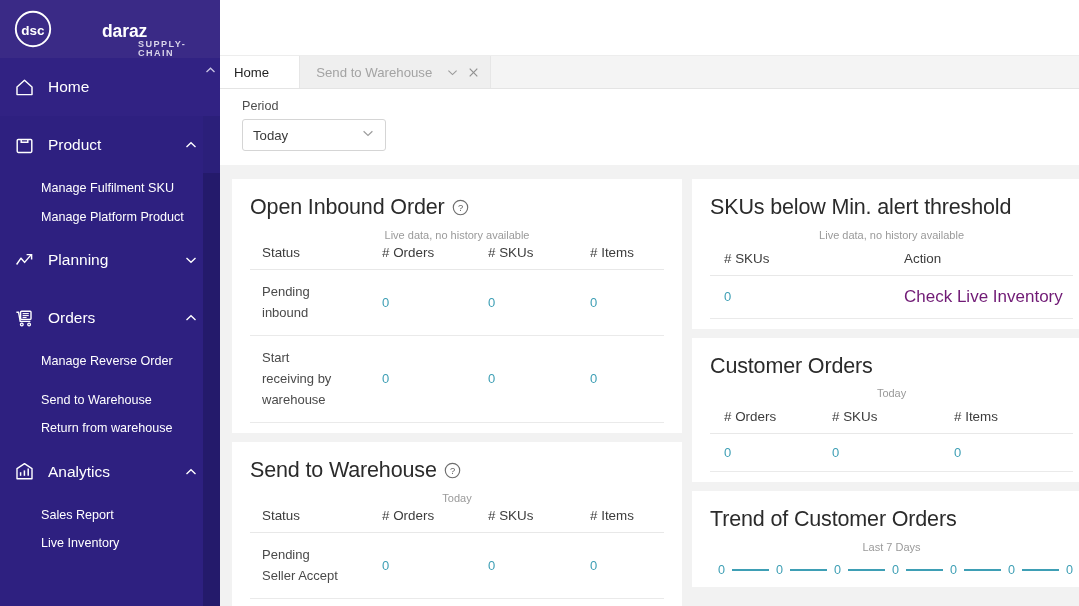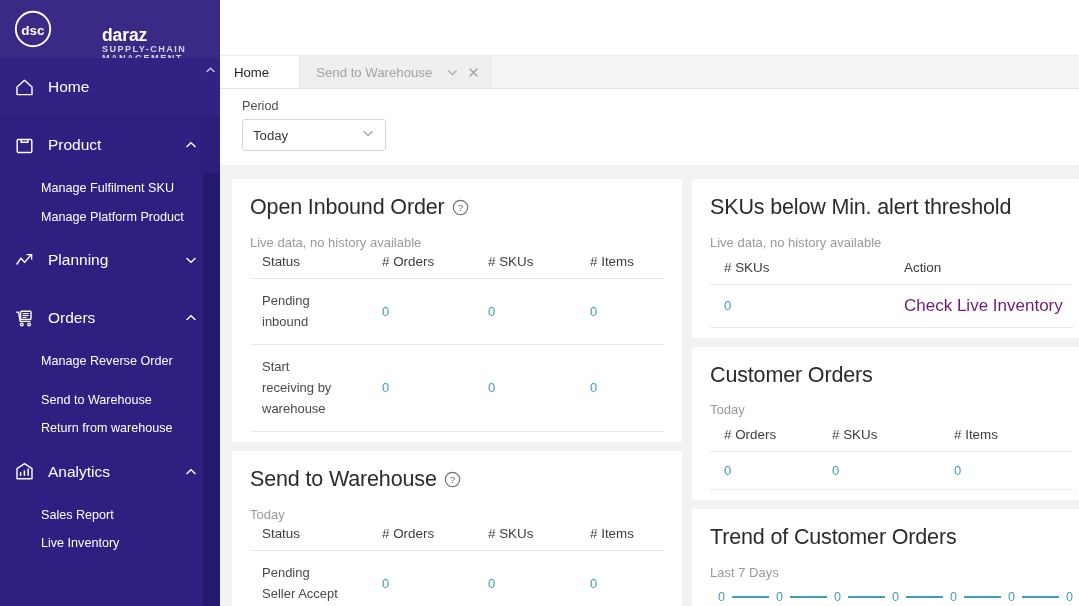--- a/index.html
+++ b/index.html
@@ -35,21 +35,21 @@
   .brand-text { margin-left: 4px; line-height: 1.04; }
   .brand-name {
     color: #ffffff; font-size: 17.5px; font-weight: 700;
     letter-spacing: -0.1px;
     margin-top: 32px;
   }
   .brand-sub1, .brand-sub2 {
     color: #d8d4ea; font-size: 9.1px; font-weight: 600;
     letter-spacing: 1.45px;
   }
-  .brand-sub1 { margin-top: 0px; }
+  .brand-sub1 { margin-top: 0px; margin-left: 36px; }
 
   .side-scroll-shade {
     position: absolute; top: 58px; right: 0;
     width: 17px; height: 548px;
     background: #241a6b;
   }
   .side-scroll-thumb {
     position: absolute; top: 58px; right: 0;
     width: 17px; height: 115px;
     background: #2b1f7a;
@@ -166,21 +166,21 @@
     background: #ffffff;
     padding: 16px 18px 10px 18px;
   }
   .card-title-row { display: flex; align-items: center; gap: 7px; }
   .card-title {
     font-size: 21.5px; font-weight: 400; color: #2b2b2b;
     letter-spacing: -0.15px; line-height: 1.15;
   }
   .help-icon { display: flex; align-items: center; cursor: pointer; }
   .card-sub {
-    font-size: 13px; color: #9a9a9a; margin-top: 15px;
+    font-size: 11px; color: #9a9a9a; margin-top: 9px; text-align: center;
   }
 
   table.dt { width: 100%; border-collapse: collapse; }
   table.dt th {
     text-align: left; font-size: 13.4px; font-weight: 400; color: #3c3c3c;
     padding: 4px 0 9px 0;
     border-bottom: 1px solid #e8e8e8;
   }
   table.dt td {
     font-size: 13px; color: #4a4a4a;

